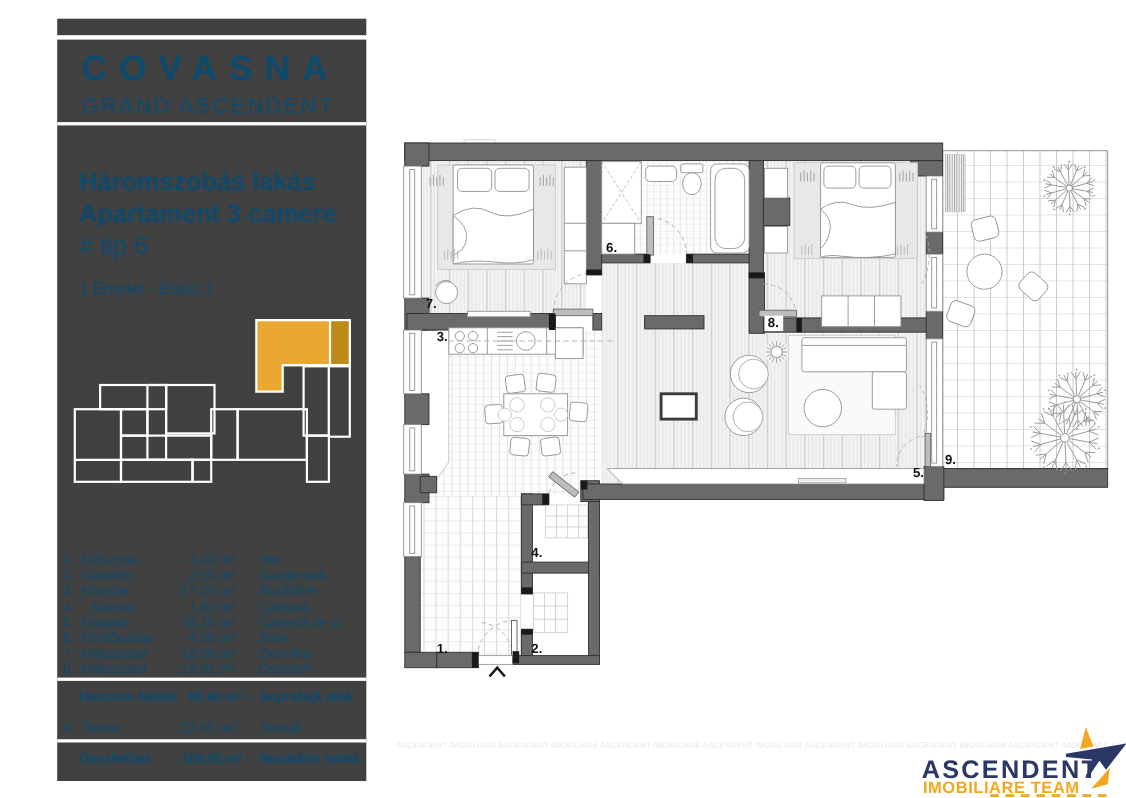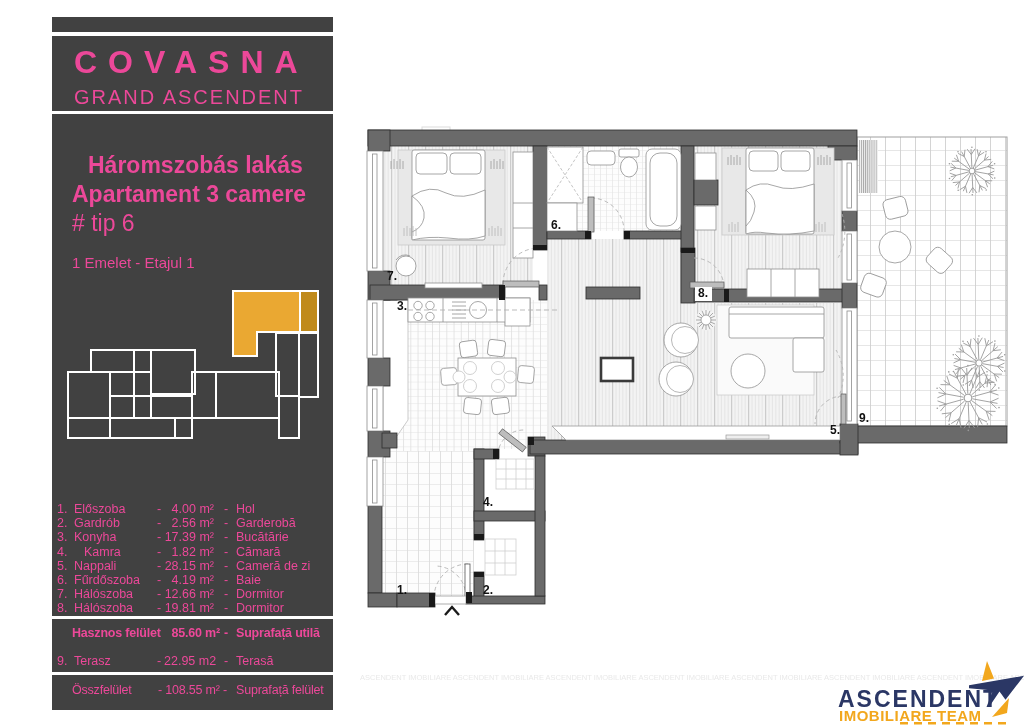--- a/index.html
+++ b/index.html
@@ -1,31 +1,31 @@
 <!DOCTYPE html>
 <html><head><meta charset="utf-8">
 <style>
 html,body{margin:0;padding:0;background:#fff;font-family:"Liberation Sans",sans-serif;}
 #page{position:relative;width:1024px;height:725px;overflow:hidden;background:#fff;}
 .abs{position:absolute;white-space:nowrap;}
-.w{color:#ec4899;}
+.w{color:#0c4a6e;}
 </style></head><body>
 <div id="page">
 
 <div class="abs" style="left:52px;top:17px;width:281px;height:15px;background:#414141"></div>
 
 <div class="abs" style="left:52px;top:36px;width:281px;height:674px;background:#414141"></div>
 
 <div class="abs w" style="left:74px;top:44px;width:250px;font-size:32px;font-weight:bold;letter-spacing:11px;">COVASNA</div>
 
 <div class="abs w" style="left:74px;top:86px;width:250px;font-size:20px;letter-spacing:2px;">GRAND ASCENDENT</div>
 
 <div class="abs" style="left:52px;top:111px;width:281px;height:3px;background:#fff"></div>
 
-<div class="abs w" style="left:88px;top:152px;font-size:23px;font-weight:bold;">Háromszobás lakás</div>
+<div class="abs w" style="left:72px;top:152px;font-size:23px;font-weight:bold;">Háromszobás lakás</div>
 
 <div class="abs w" style="left:72px;top:181px;font-size:23px;font-weight:bold;">Apartament 3 camere</div>
 
 <div class="abs w" style="left:72px;top:210px;font-size:23px;"># tip 6</div>
 
 <div class="abs w" style="left:72px;top:254px;font-size:15px;">1 Emelet - Etajul 1</div>
 
 <div class="abs w" style="left:52px;top:502px;width:281px;height:14px;font-size:12.5px;">
       <span class="abs" style="left:5px;">1.</span>
       <span class="abs" style="left:22px;">Előszoba</span>
@@ -68,21 +68,21 @@
       <span class="abs" style="left:105px;">-</span>
       <span class="abs" style="left:110px;width:52px;text-align:right;">28.15 m²</span>
       <span class="abs" style="left:172px;">-</span>
       <span class="abs" style="left:184px;">Cameră de zi</span>
     </div>
 
 <div class="abs w" style="left:52px;top:573px;width:281px;height:14px;font-size:12.5px;">
       <span class="abs" style="left:5px;">6.</span>
       <span class="abs" style="left:22px;">Fűrdőszoba</span>
       <span class="abs" style="left:105px;">-</span>
-      <span class="abs" style="left:110px;width:52px;text-align:right;">4.19 m²</span>
+      <span class="abs" style="left:110px;width:52px;text-align:right;">4.56 m²</span>
       <span class="abs" style="left:172px;">-</span>
       <span class="abs" style="left:184px;">Baie</span>
     </div>
 
 <div class="abs w" style="left:52px;top:587px;width:281px;height:14px;font-size:12.5px;">
       <span class="abs" style="left:5px;">7.</span>
       <span class="abs" style="left:22px;">Hálószoba</span>
       <span class="abs" style="left:105px;">-</span>
       <span class="abs" style="left:110px;width:52px;text-align:right;">12.66 m²</span>
       <span class="abs" style="left:172px;">-</span>
@@ -111,24 +111,24 @@
 <span class="abs" style="left:5px;">9.</span>
       <span class="abs" style="left:22px;">Terasz</span>
       <span class="abs" style="left:105px;">-</span>
       <span class="abs" style="left:112px;width:52px;text-align:right;">22.95 m2</span>
       <span class="abs" style="left:172px;">-</span>
       <span class="abs" style="left:184px;">Terasă</span>
     </div>
 
 <div class="abs" style="left:52px;top:672px;width:281px;height:3px;background:#fff"></div>
 
-<div class="abs w" style="left:52px;top:683px;width:281px;height:15px;font-size:12.5px;font-weight:normal;letter-spacing:-0.2px;">
+<div class="abs w" style="left:52px;top:683px;width:281px;height:15px;font-size:12.5px;font-weight:bold;letter-spacing:-0.2px;">
 <span class="abs" style="left:20px;">Összfelület</span>
       <span class="abs" style="left:106px;">- 108.55 m² -</span>
-      <span class="abs" style="left:184px;">Suprafață felület</span>
+      <span class="abs" style="left:184px;">Bucătărie totală</span>
     </div>
 
 <svg class="abs" style="left:52px;top:280px" width="281" height="170" viewBox="52 280 281 170">
 <g fill="none" stroke="#ffffff" stroke-width="2">
 
 <rect x="68" y="372" width="42" height="66"></rect>
 <line x1="68" y1="418" x2="110" y2="418"></line>
 
 <rect x="91" y="350" width="60" height="22"></rect>
 

